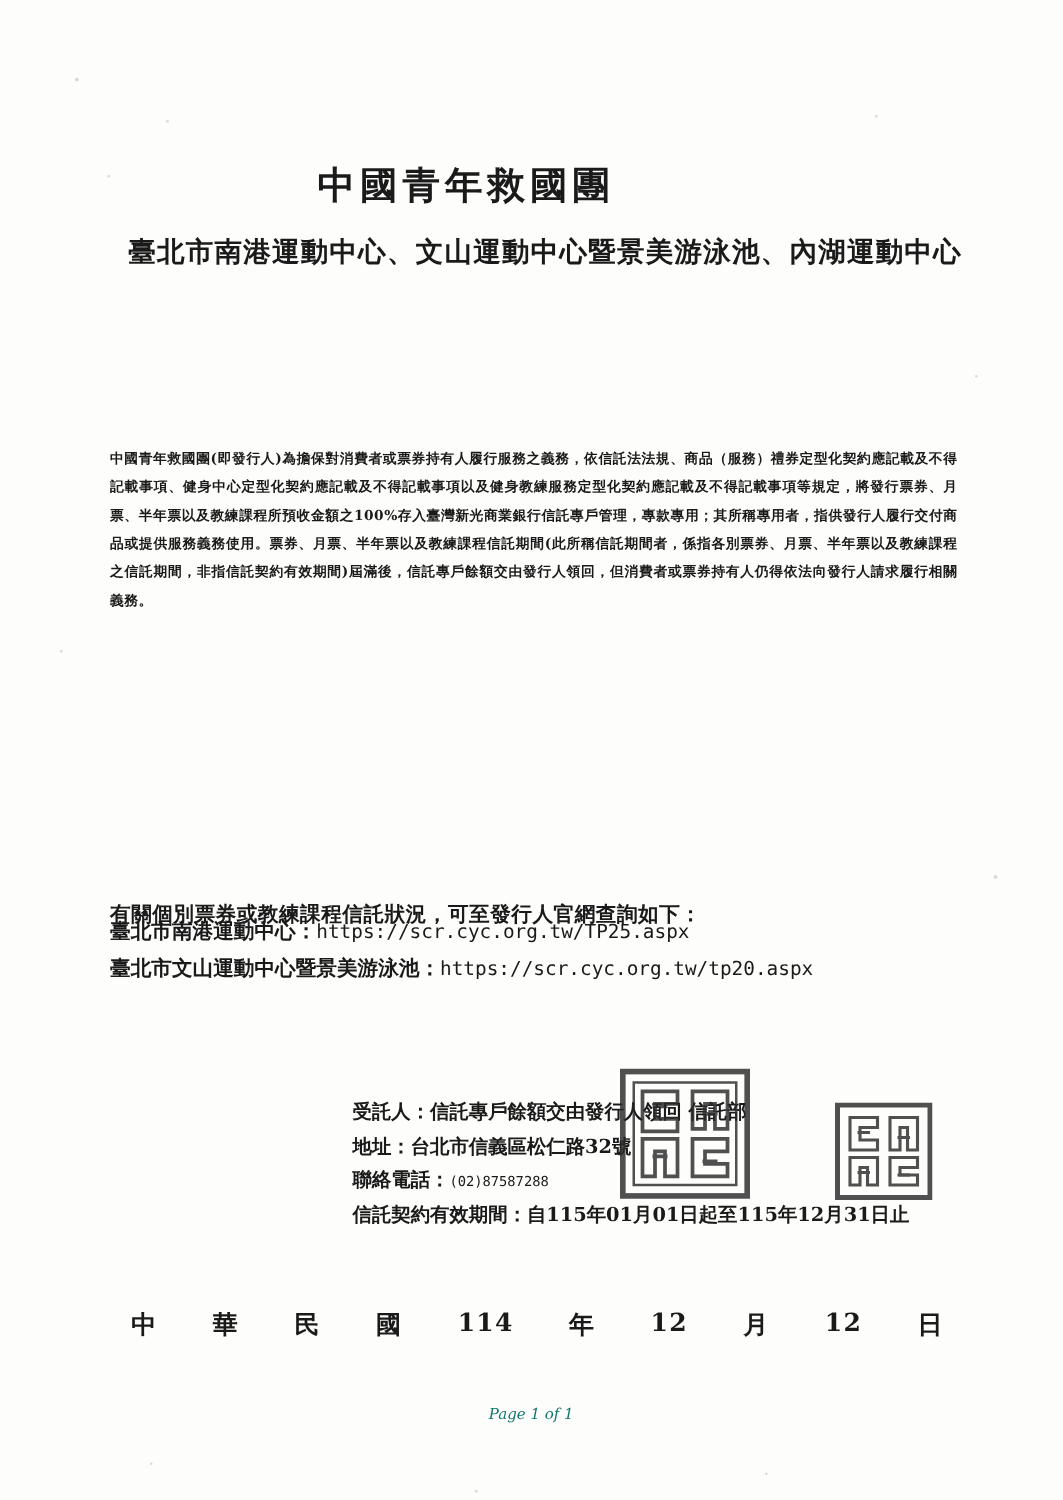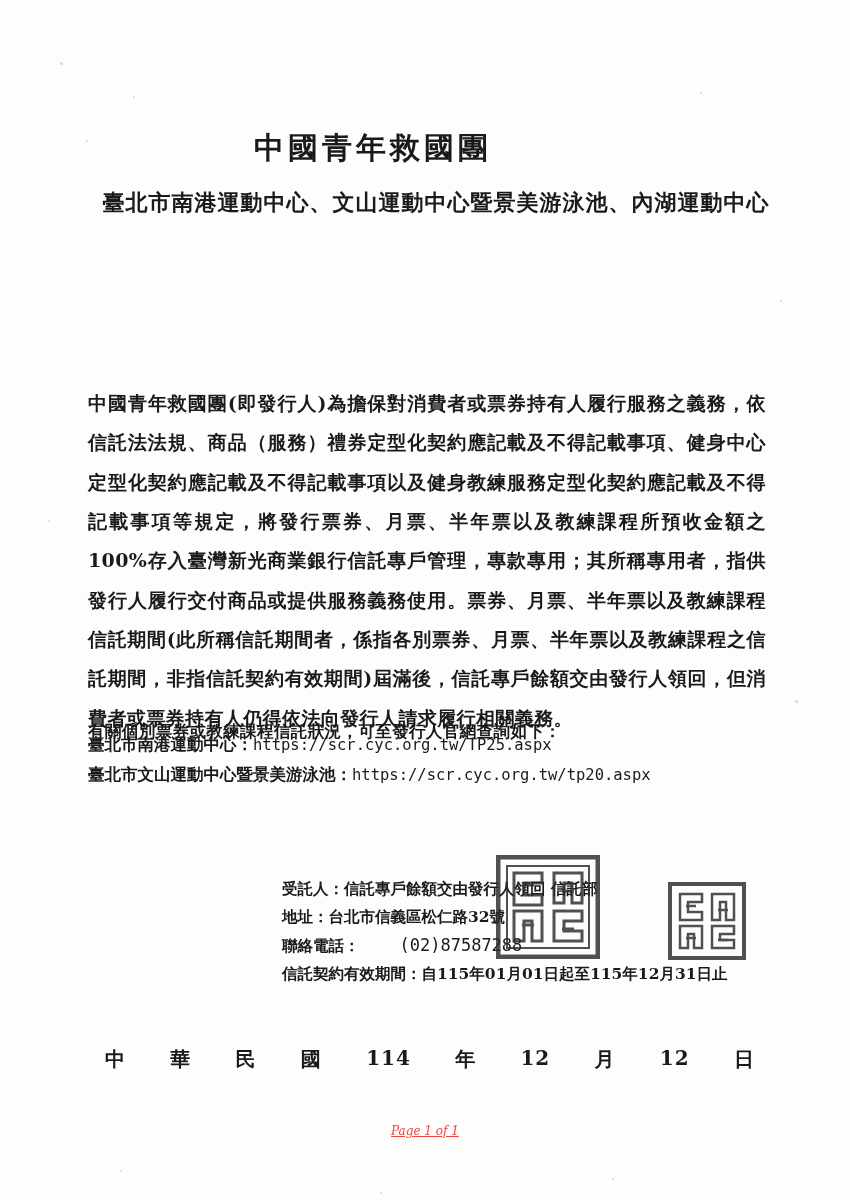--- a/index.html
+++ b/index.html
@@ -57,24 +57,24 @@
     top: 310px;
     left: 0;
     width: 850px;
     text-align: center;
     font-size: 21px;
     font-weight: bold;
     letter-spacing: 2px;
   }
   .body-text {
     position: absolute;
-    top: 384px;
+    top: 356px;
     left: 88px;
     width: 678px;
-    font-size: 19px;
+    font-size: 11px;
     line-height: 2.07;
     text-align: justify;
     text-justify: inter-ideograph;
     letter-spacing: .4px;
     font-weight: 600;
   }
   .query-lead {
     position: absolute;
     top: 721px;
     left: 88px;
@@ -102,23 +102,22 @@
     position: absolute;
     top: 875px;
     left: 282px;
     width: 500px;
     font-size: 15.5px;
     line-height: 1.78;
     font-weight: 600;
   }
   .trustee-block .num {
     font-family: "DejaVu Sans Mono", monospace;
-    font-size: 17px;
+    font-size: 11px;
     font-weight: normal;
-    margin-left: 40px;
   }
   .date-line {
     position: absolute;
     top: 1046px;
     left: 105px;
     width: 650px;
     display: flex;
     justify-content: space-between;
     font-size: 20px;
     font-weight: bold;
@@ -126,22 +125,21 @@
   }
   .date-line span { white-space: pre; }
   .footer {
     position: absolute;
     top: 1124px;
     left: 0;
     width: 850px;
     text-align: center;
     font-size: 12px;
     font-style: italic;
-    color: #ef4444;
-    text-decoration: underline;
+    color: #0f766e;
   }
   
   .seal {
     position: absolute;
     opacity: .82;
   }
   .seal-main {
     left: 496px;
     top: 855px;
     width: 104px;

